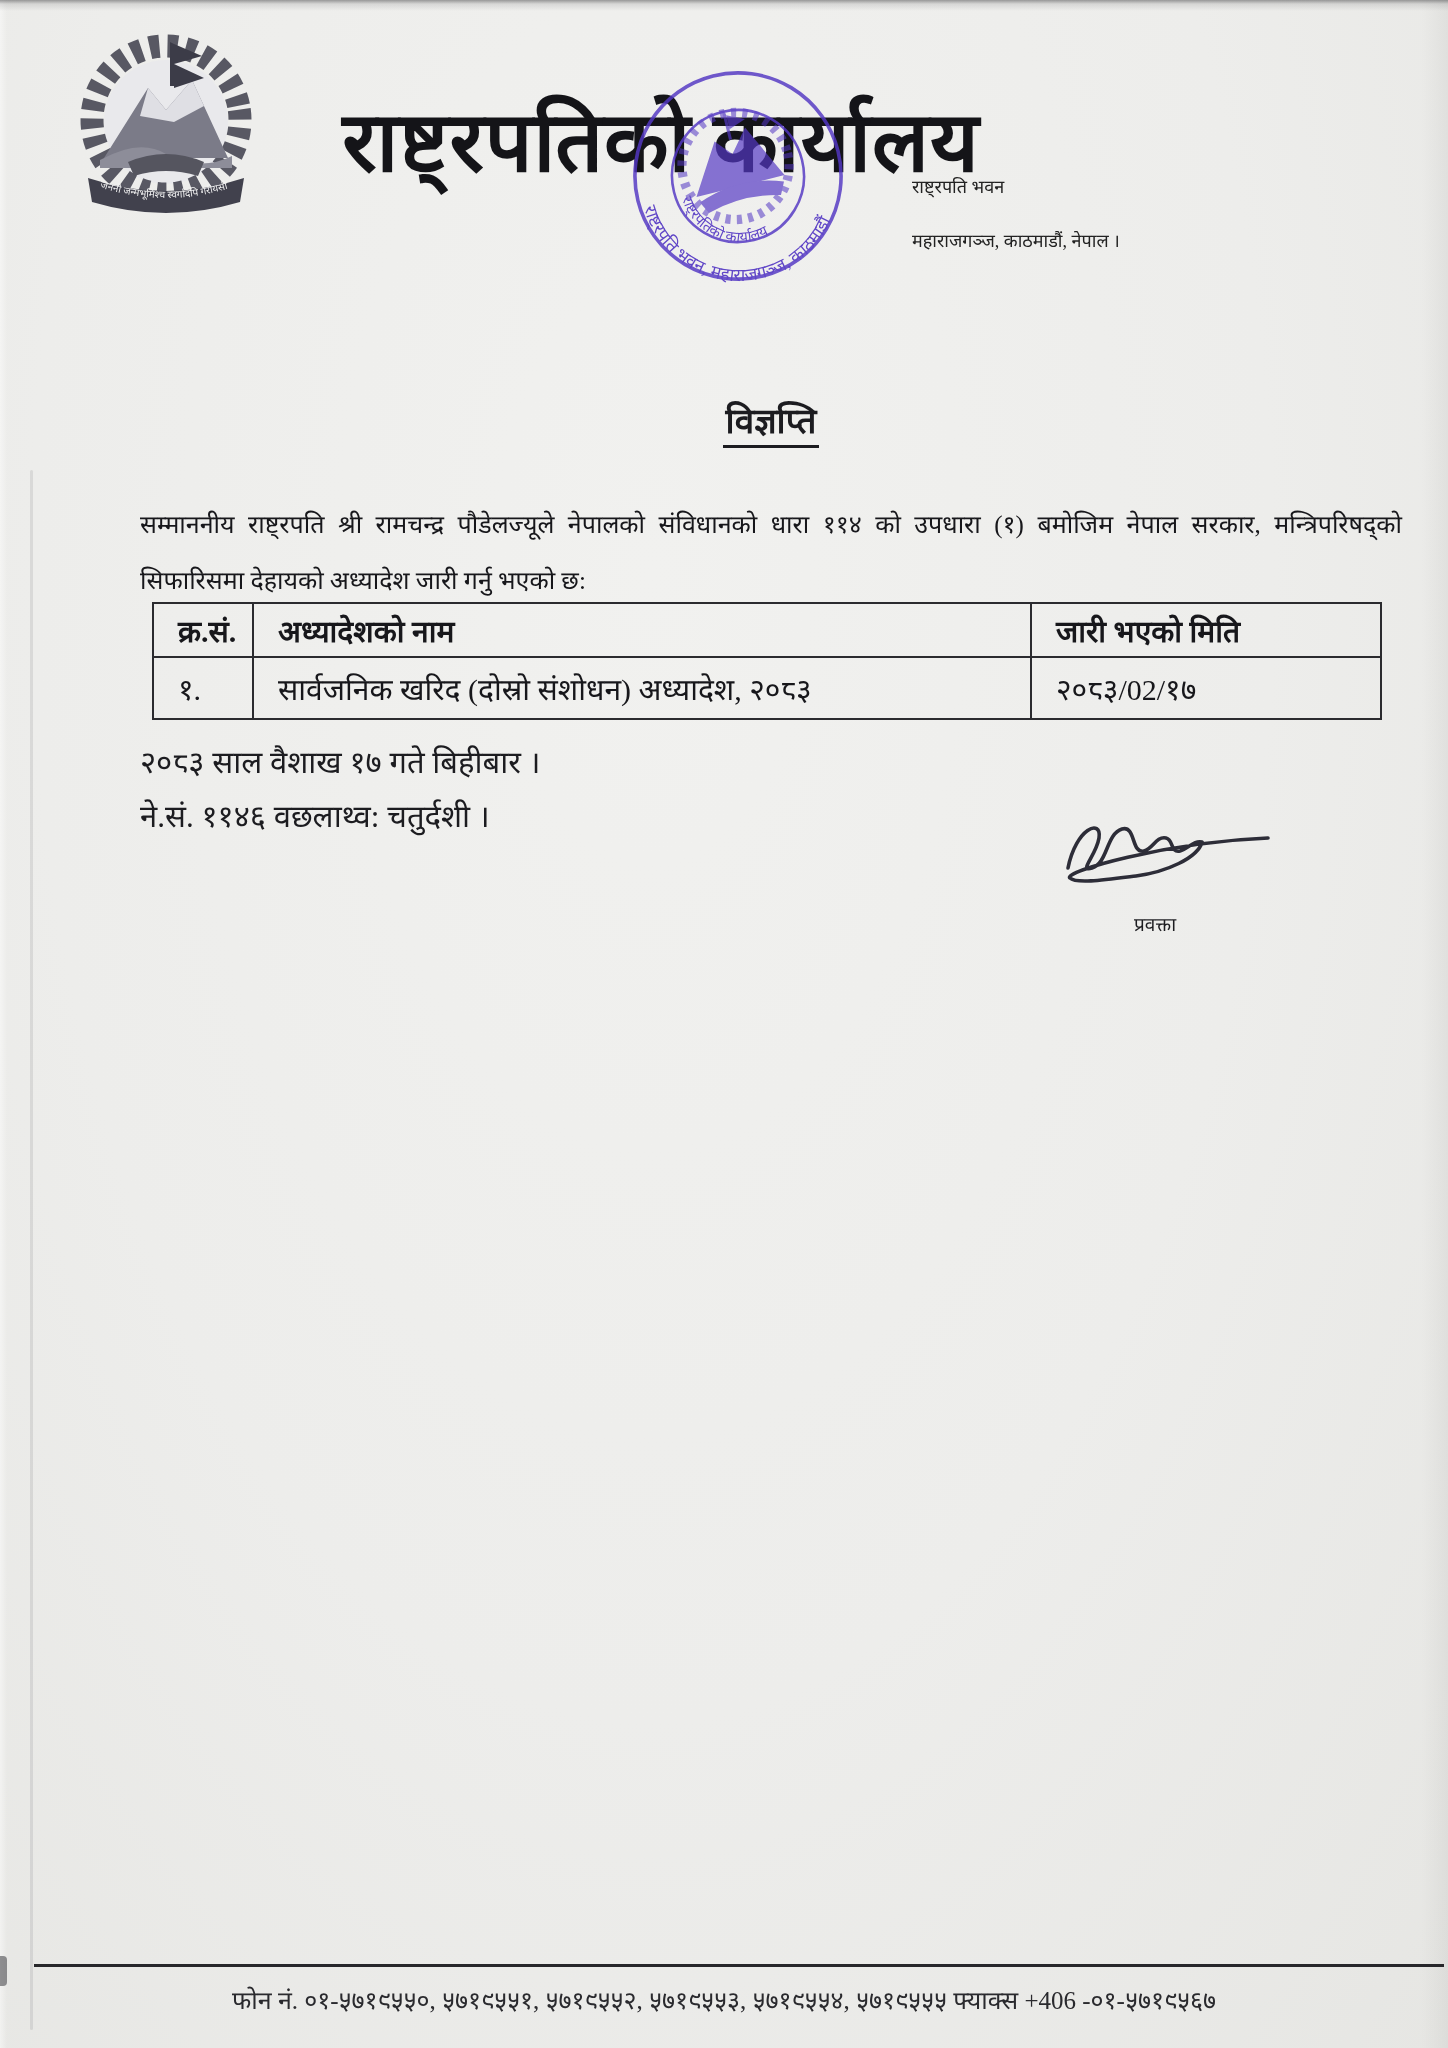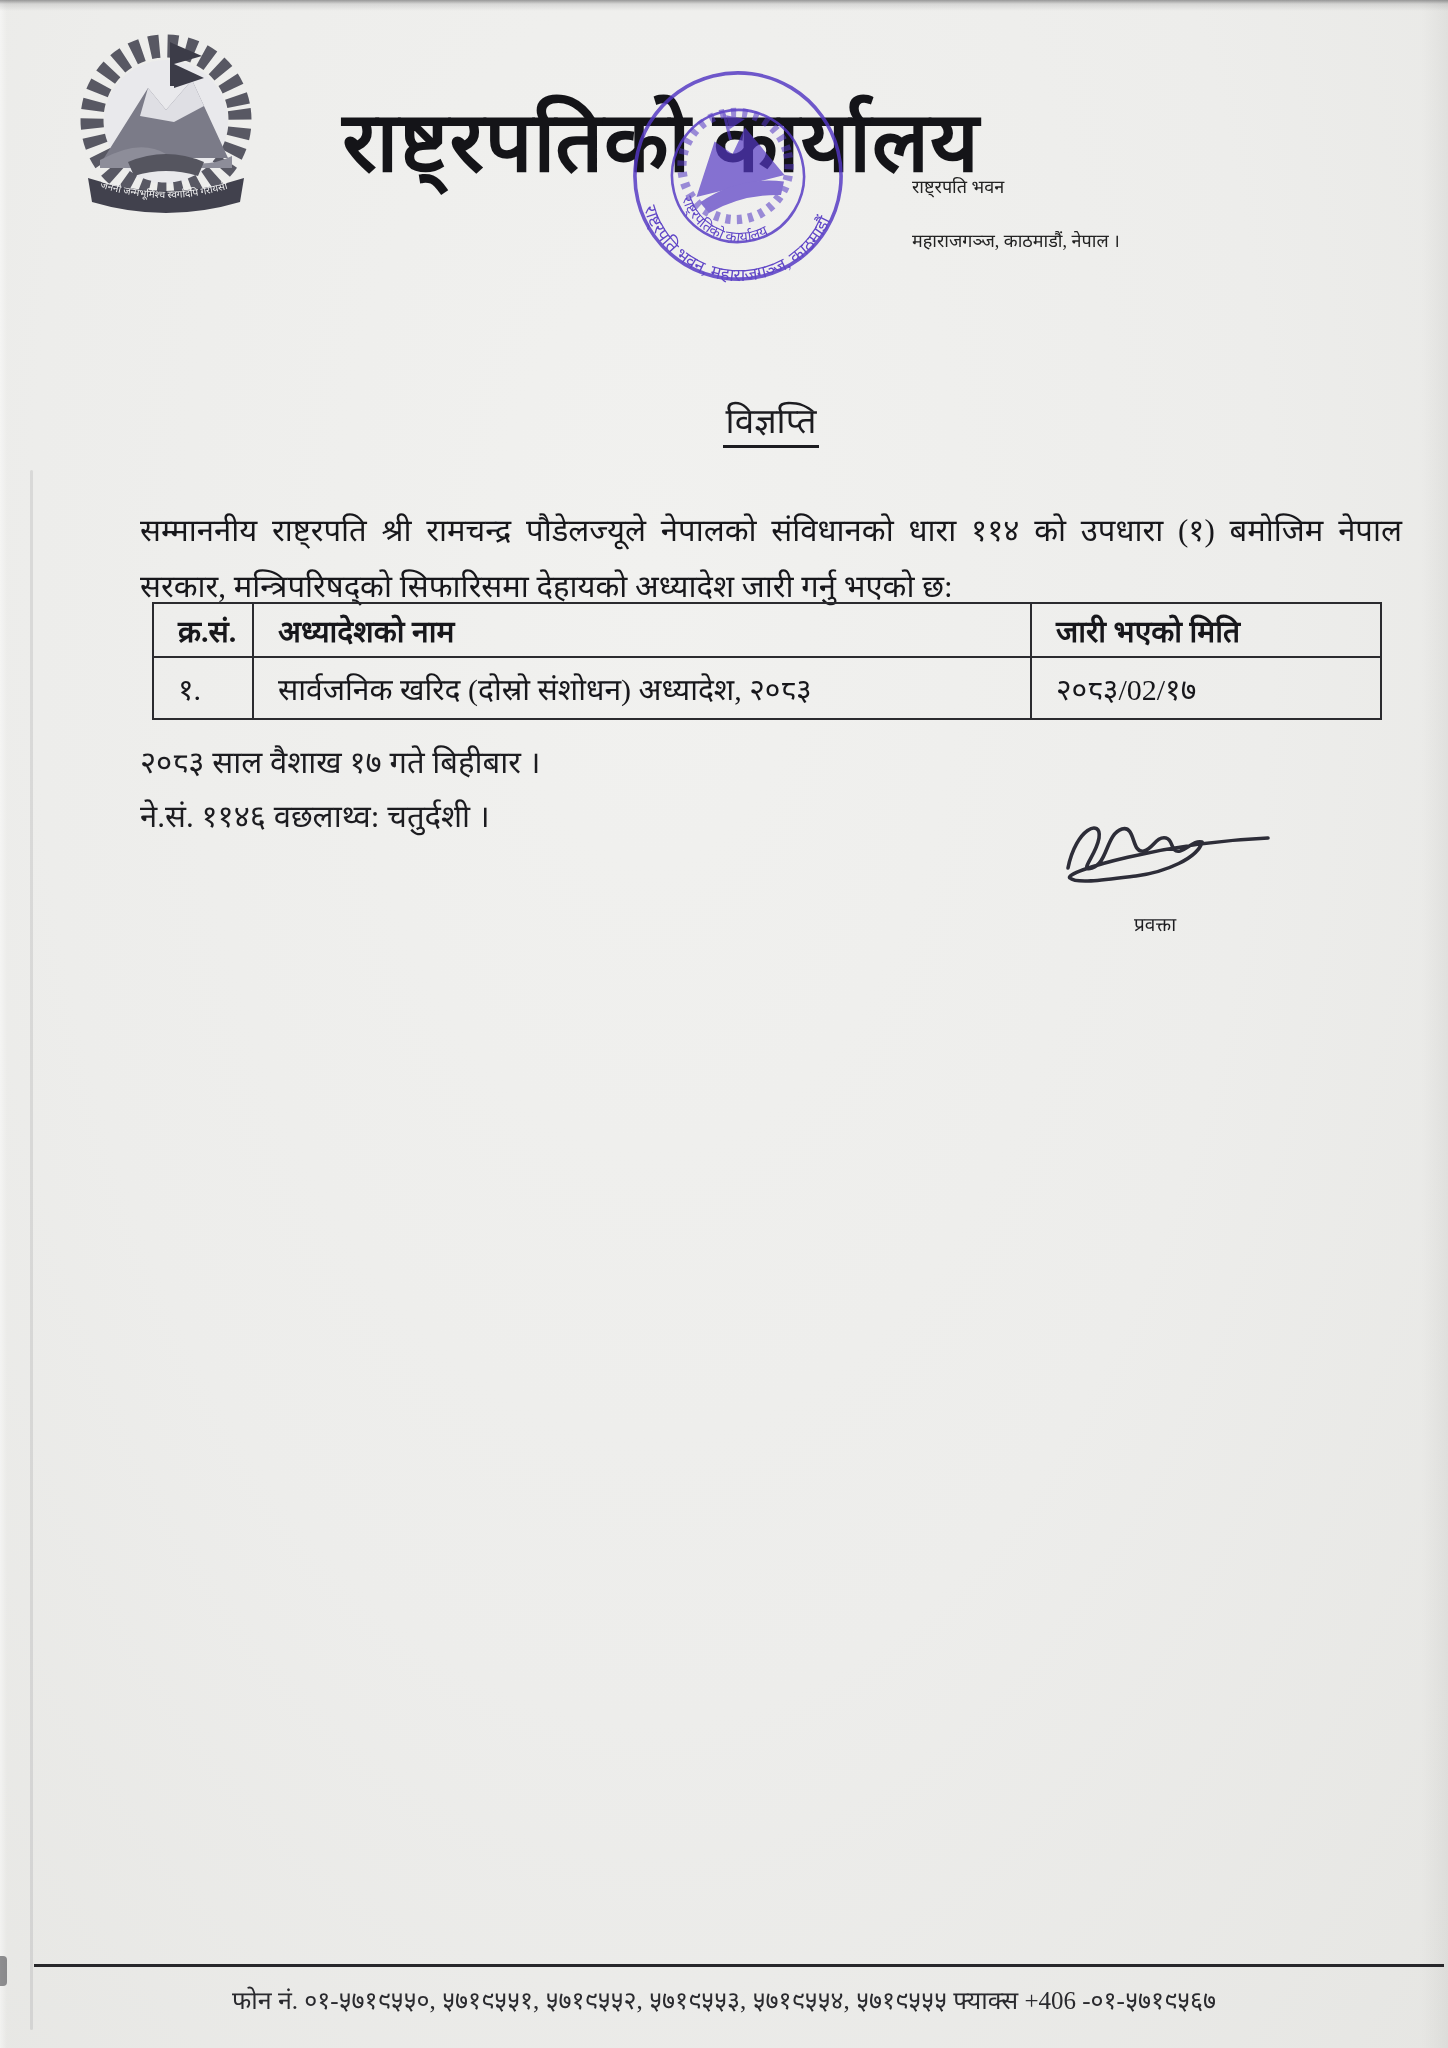--- a/index.html
+++ b/index.html
@@ -30,26 +30,26 @@
   }
   .stamp{position:absolute;left:606px;top:50px;width:268px;height:268px;transform:rotate(-14deg);opacity:.92;}
   .addr{
     position:absolute;left:912px;top:160px;width:470px;
     font-size:18px;line-height:54px;color:#222;
   }
 
   
   .notice-heading{
     position:absolute;left:140px;top:396px;width:1262px;text-align:center;
-    font-size:35px;font-weight:400;
+    font-size:35px;font-weight:700;
   }
   .notice-heading span{border-bottom:3px solid #1c1c20;padding:0 3px 4px 3px;}
   .notice-body{
     position:absolute;left:140px;top:472px;width:1262px;
-    font-size:31px;line-height:56px;text-align:justify;color:#17171b;
+    font-size:25px;line-height:56px;text-align:justify;color:#17171b;
   }
 
   table.ordinance{
     position:absolute;left:152px;top:602px;width:1228px;
     border-collapse:collapse;table-layout:fixed;
     font-size:30px;color:#17171b;
   }
   table.ordinance th, table.ordinance td{
     border:2px solid #2b2b2f;padding:4px 24px;text-align:left;vertical-align:middle;
   }

